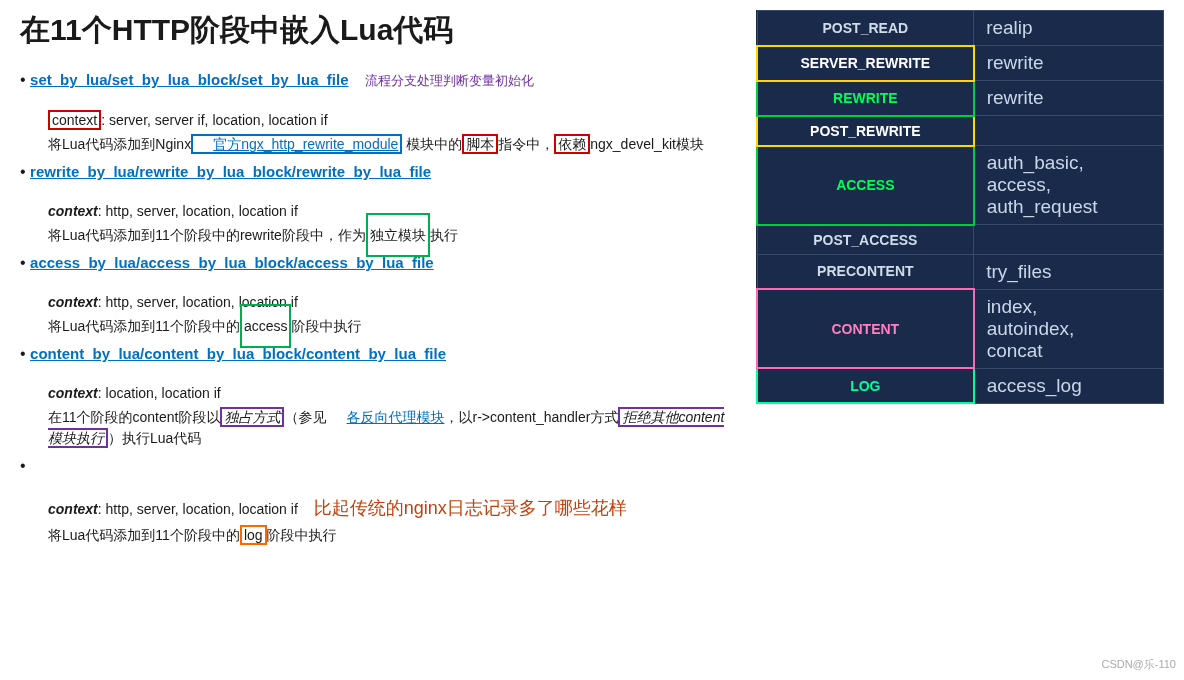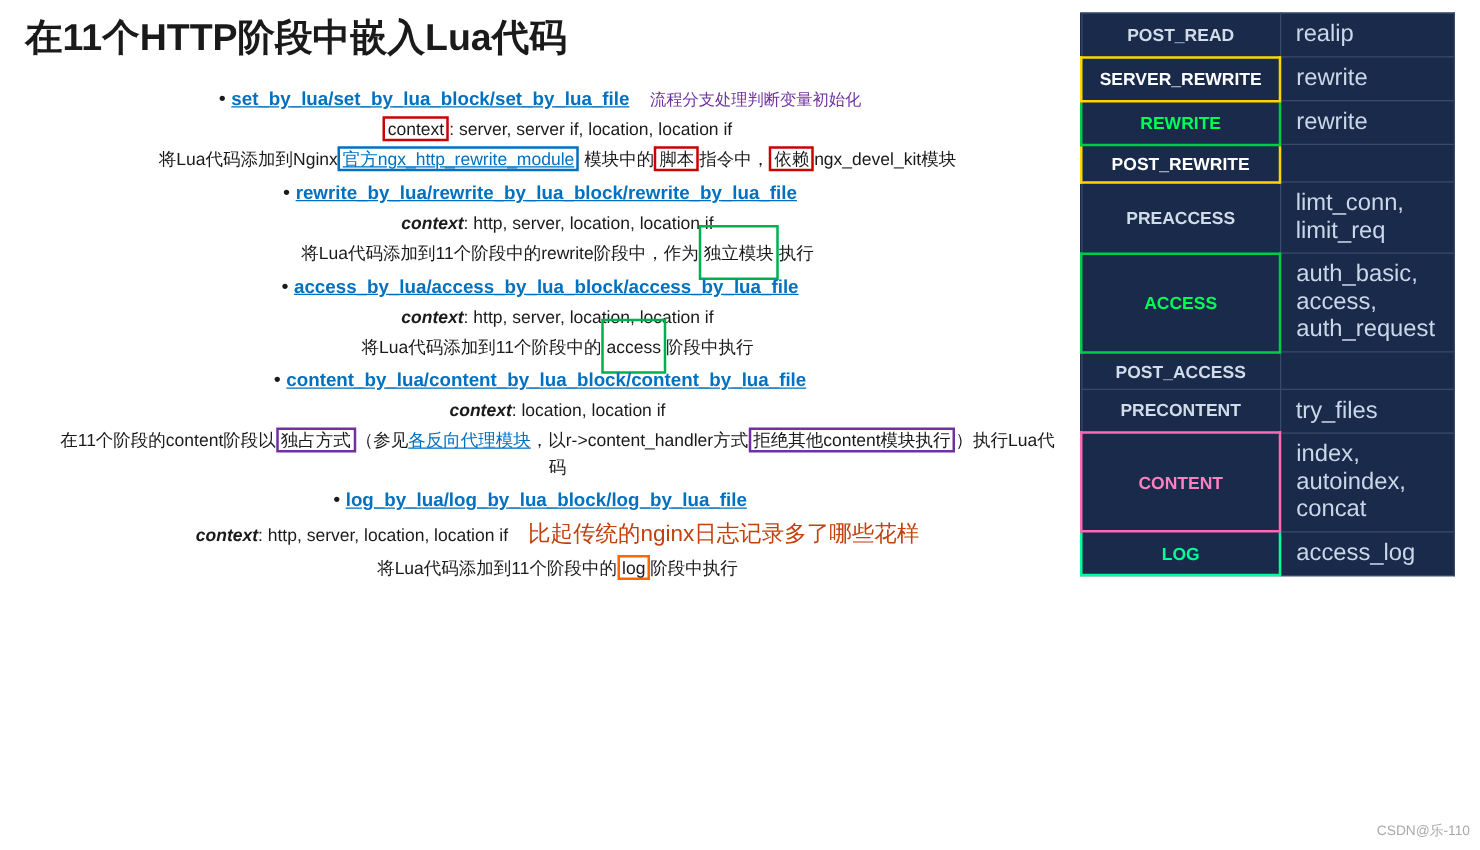--- a/index.html
+++ b/index.html
@@ -25,33 +25,32 @@
       font-weight: bold;
       color: #1a1a1a;
       margin-bottom: 20px;
     }
     .main-list {
       list-style: none;
       padding: 0;
     }
     .main-list > li {
       margin-bottom: 8px;
-      text-align: center;
     }
     .main-item-link {
       color: #0070c0;
       text-decoration: underline;
       font-size: 15px;
       font-weight: bold;
       cursor: pointer;
     }
     .sub-list {
       list-style: none;
       padding-left: 28px;
-      margin-top: 4px;
+      margin-top: 20px;
     }
     .sub-list li {
       font-size: 14px;
       color: #1a1a1a;
       margin-bottom: 3px;
       line-height: 1.5;
     }
     .sub-list li em {
       font-style: italic;
       font-weight: bold;
@@ -63,20 +62,21 @@
     }
     .highlight-green-box {
       border: 2px solid #00b050;
       padding: 12px 2px;
       display: inline;
     }
     .highlight-purple-box {
       border: 2px solid #7030a0;
       padding: 0 2px;
       display: inline;
+      font-style: italic;
     }
     .highlight-orange-box {
       border: 2px solid #ff6600;
       padding: 0 2px;
       display: inline;
     }
     .highlight-blue-box {
       border: 2px solid #0070c0;
       padding: 0 2px;
       display: inline;
@@ -87,24 +87,25 @@
       margin-left: 12px;
     }
     .side-note2 {
       color: #c2410c;
       font-size: 18px;
       margin-left: 12px;
     }
     .inline-link {
       color: #0070c0;
       text-decoration: underline;
+      padding-left: 20px;
     }
     
     .right-panel {
-      width: 300px;
+      width: 408px;
       flex-shrink: 0;
     }
     .phase-table {
       width: 100%;
       border-collapse: collapse;
       background: #1a2a4a;
     }
     .phase-table td {
       border: 1px solid #3a4a6a;
       padding: 6px 12px;
@@ -210,21 +211,20 @@
             <em>context</em>: location, location if
           </li>
           <li>
             在11个阶段的content阶段以<span class="highlight-purple-box">独占方式</span>（参见<span class="inline-link">各反向代理模块</span>，以r-&gt;content_handler方式<span class="highlight-purple-box">拒绝其他content模块执行</span>）执行Lua代码
           </li>
         </ul>
       </li>
 
       <li>
         <span class="bullet-dot"></span>
-        <span class="main-item-link">log_by_lua/log_by_lua_block/log_by_lua_file</span>
         <ul class="sub-list">
           <li>
             <em>context</em>: http, server, location, location if
             <span class="side-note2">比起传统的nginx日志记录多了哪些花样</span>
           </li>
           <li>
             将Lua代码添加到11个阶段中的<span class="highlight-orange-box">log</span>阶段中执行
           </li>
         </ul>
       </li>
@@ -243,24 +243,20 @@
           <td class="phase-name phase-highlighted-yellow">SERVER_REWRITE</td>
           <td class="phase-module">rewrite</td>
         </tr>
         <tr>
           <td class="phase-name phase-highlighted-green">REWRITE</td>
           <td class="phase-module">rewrite</td>
         </tr>
         <tr>
           <td class="phase-name phase-highlighted-yellow">POST_REWRITE</td>
           <td class="phase-module"></td>
-        </tr>
-        <tr>
-          <td class="phase-name">PREACCESS</td>
-          <td class="phase-module">limt_conn,<br>limit_req</td>
         </tr>
         <tr>
           <td class="phase-name phase-highlighted-green">ACCESS</td>
           <td class="phase-module">auth_basic,<br>access,<br>auth_request</td>
         </tr>
         <tr>
           <td class="phase-name">POST_ACCESS</td>
           <td class="phase-module"></td>
         </tr>
         <tr>

